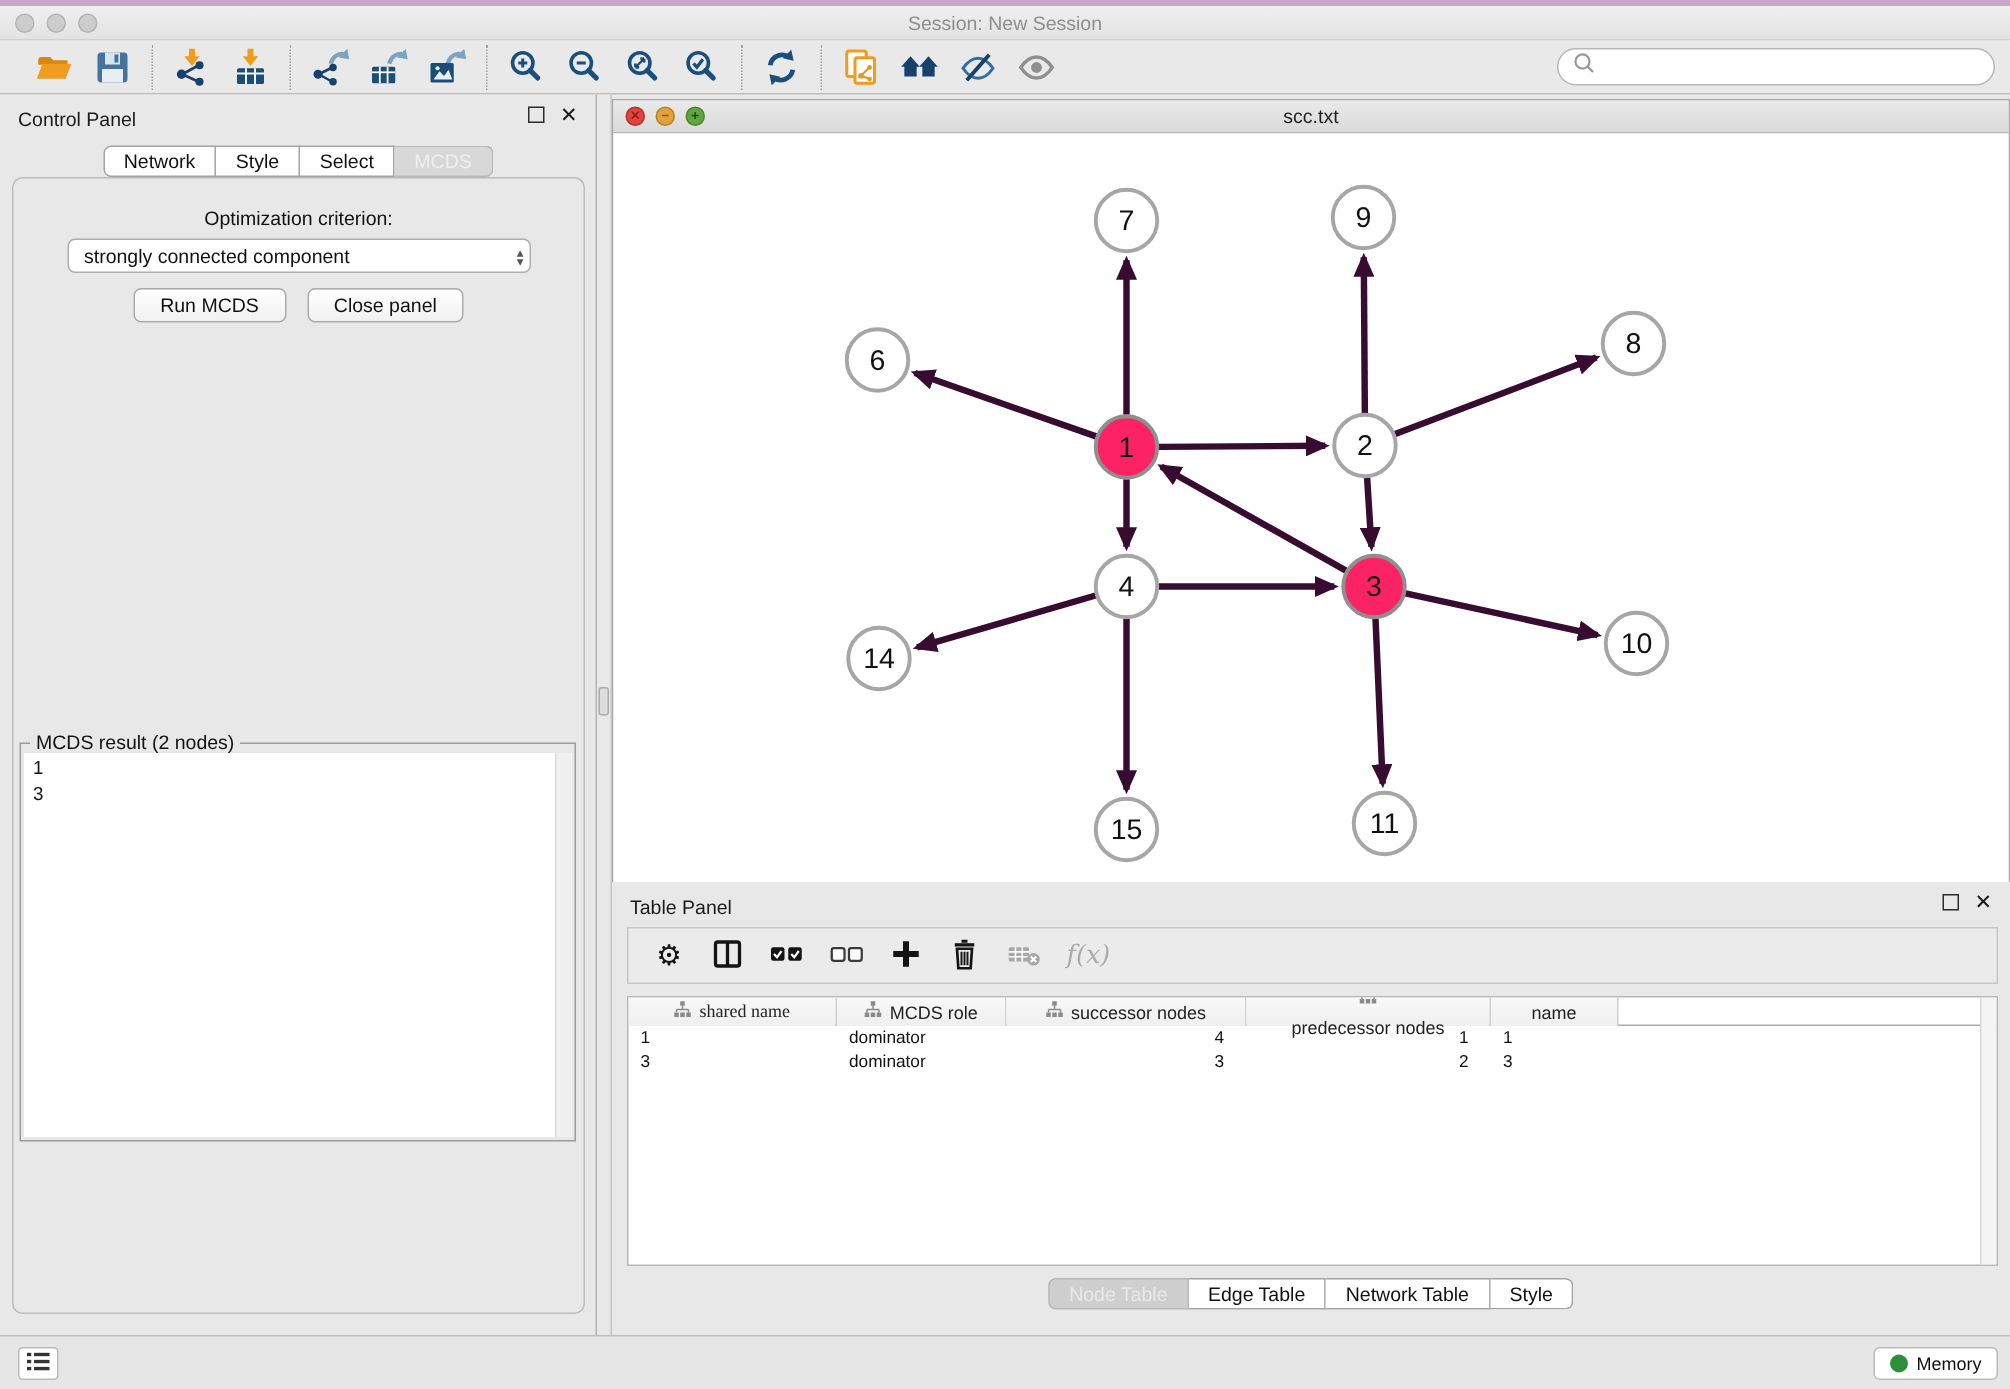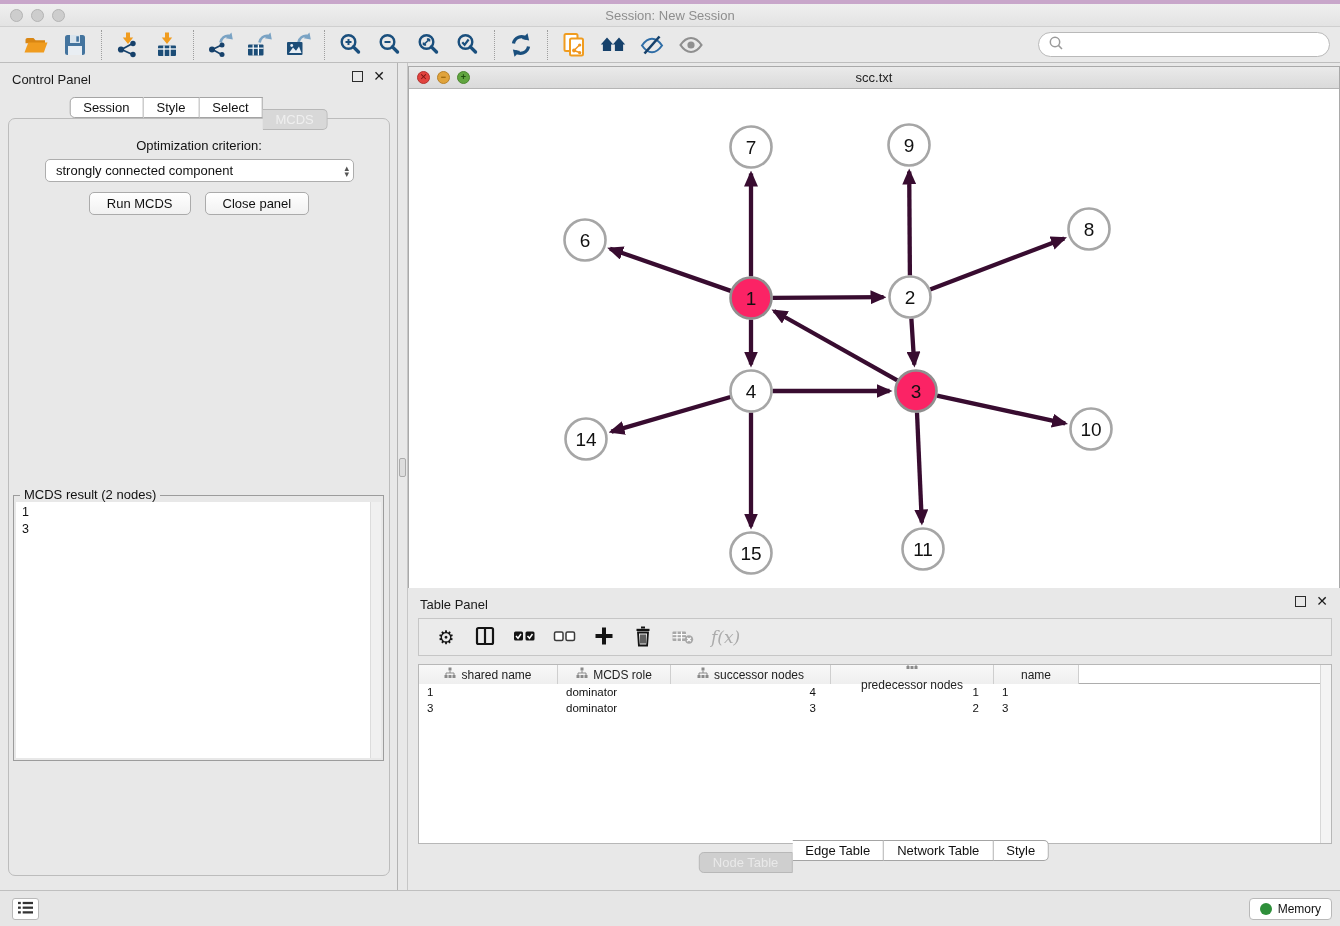--- a/index.html
+++ b/index.html
@@ -38,21 +38,21 @@
   .panel-head{position:relative;height:30px;}
   .panel-title{position:absolute;left:12px;top:9px;font-size:13px;color:#1a1a1a;text-align:right;}
   .panel-icons{position:absolute;right:12px;top:7px;display:flex;gap:10px;align-items:center;}
   .float-ic{width:11px;height:11px;border:1.6px solid #2b2b2b;background:transparent;}
   .close-ic{font-size:14px;font-weight:bold;color:#1a1a1a;line-height:12px;}
   .tabstrip{display:flex;}
   .tab{background:#fff;border:1px solid #A4A4A4;border-left:none;padding:2px 13px;
     font-size:13px;height:21px;line-height:16px;color:#111;white-space:nowrap;}
   .tab:first-child{border-left:1px solid #A4A4A4;border-radius:5px 0 0 5px;}
   .tab:last-child{border-radius:0 5px 5px 0;}
-  .tab.active{background:#D8D8D8;color:#EFEFEF;border-color:#B8B8B8;margin-top:12px;}
+  .tab.active{background:#D8D8D8;color:#EFEFEF;border-color:#B8B8B8;}
   #cp-tabs{position:absolute;top:34px;left:50%;transform:translateX(-50%);z-index:2;}
   .cp-body{position:absolute;left:8px;top:55px;width:382px;height:758px;
     border:1px solid #BCBCBC;border-radius:7px;background:#E8E8E8;}
   .opt-label{position:absolute;top:19px;width:100%;text-align:center;font-size:13px;color:#111;}
   .criterion{position:absolute;left:36px;top:40px;width:309px;height:23px;background:#fff;
     border:1px solid #ADADAD;border-radius:5px;display:flex;align-items:center;
     padding:0 4px 0 10px;font-size:13px;color:#111;}
   .criterion .stepper{margin-left:auto;display:flex;flex-direction:column;align-items:center;
     color:#555;font-size:9px;line-height:6px;}
   .btn-row{position:absolute;top:73px;width:100%;display:flex;justify-content:center;gap:14px;}
@@ -341,21 +341,21 @@
 
   <div id="control-panel">
     <div class="panel-head">
       <div class="panel-title">Control Panel</div>
       <div class="panel-icons">
         <div class="float-ic"></div>
         <div class="close-ic">✕</div>
       </div>
     </div>
     <div id="cp-tabs" class="tabstrip">
-        <div class="tab">Session</div>
+        <div class="tab">Network</div>
         <div class="tab">Style</div>
         <div class="tab">Select</div>
         <div class="tab active">MCDS</div>
       </div>
     <div class="cp-body">
       <div class="opt-label">Optimization criterion:</div>
       <div class="criterion">
         <span>strongly connected component</span>
         <span class="stepper">
             <span>▴</span>
@@ -525,21 +525,21 @@
               <circle cx="18" cy="14.5" r="4.2" fill="#A8A8A8"></circle>
               <path d="M16.2 12.7l3.6 3.6M19.8 12.7l-3.6 3.6" stroke="#fff" stroke-width="1.4"></path>
             </svg></span>
         </button>
         <button class="tp-btn">
           <span><span class="fx">f(x)</span></span>
         </button>
       </div>
     <div class="tp-table">
       <div class="thead" id="tbl-head">
-          <div class="th" style="width: 139px;">
+          <div class="th" style="width: 139px; font-family: Liberation Serif, serif;">
             <span><svg width="12" height="12" viewBox="0 0 12 12">
                 <g fill="#8A8A8A">
                   <rect x="4.5" y="0.5" width="3" height="3"></rect>
                   <rect x="0.5" y="8" width="3" height="3"></rect>
                   <rect x="4.5" y="8" width="3" height="3"></rect>
                   <rect x="8.5" y="8" width="3" height="3"></rect>
                 </g>
                 <g stroke="#8A8A8A" stroke-width="1" fill="none">
                   <line x1="6" y1="3.5" x2="6" y2="6"></line>
                   <line x1="2" y1="6" x2="10" y2="6"></line>

